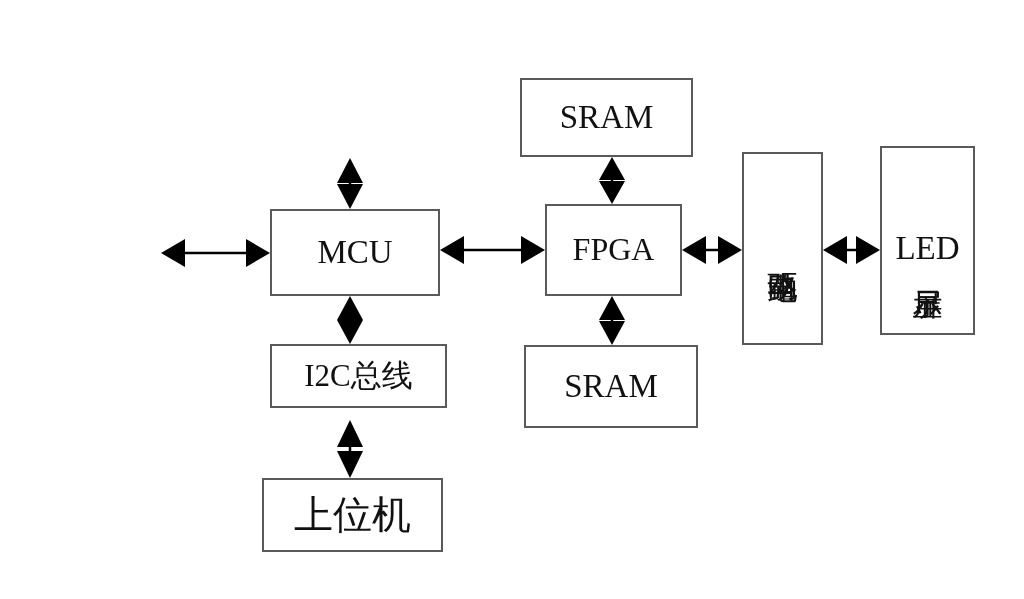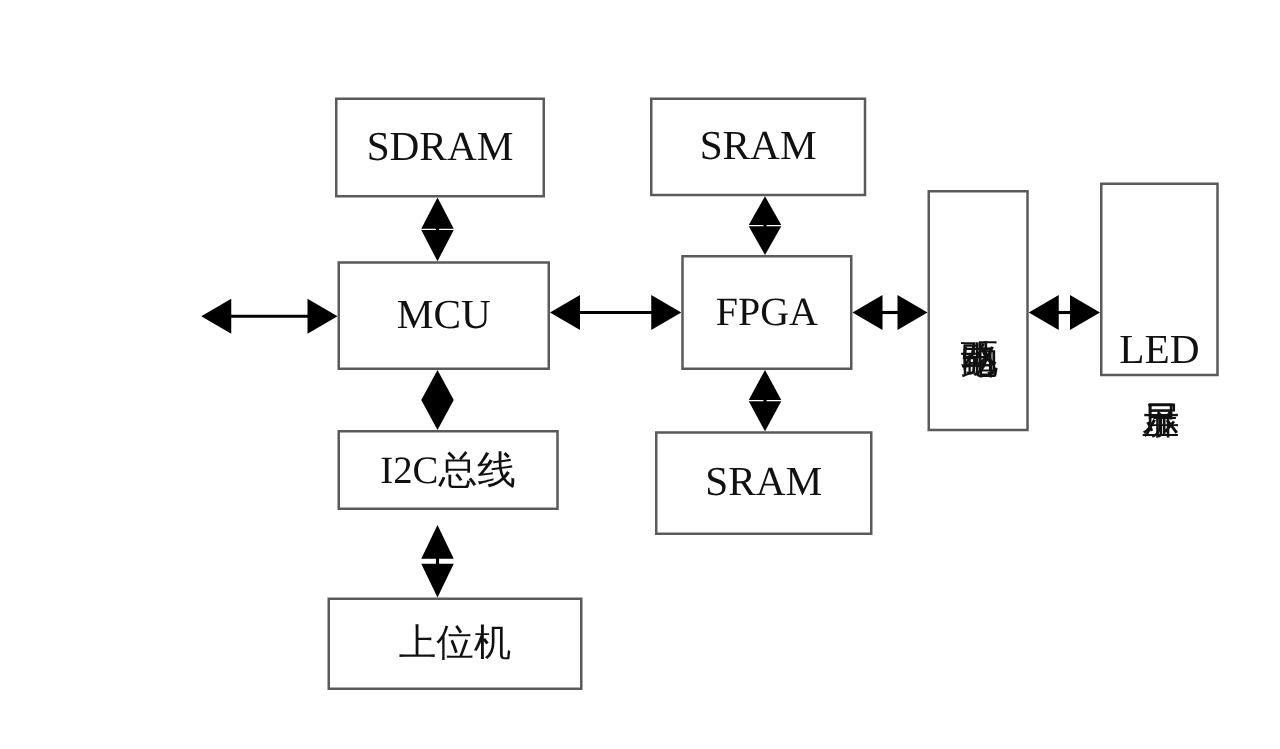--- a/index.html
+++ b/index.html
@@ -52,53 +52,50 @@
     display: block;
     overflow: visible;
   }
 </style>
 </head>
 <body>
 
 <div id="canvas">
 
 
-  <div class="node" style="left:268px; top:78px; width:168px; height:80px; font-size:33px;">
-    <span class="label">SDRAM</span>
-  </div>
 
   <div class="node" style="left:270px; top:209px; width:170px; height:87px; font-size:33px;">
     <span class="label">MCU</span>
   </div>
 
   <div class="node" style="left:270px; top:344px; width:177px; height:64px; font-size:31px;">
     <span class="label">I2C总线</span>
   </div>
 
-  <div class="node" style="left:262px; top:478px; width:204px; height:74px; font-size:30px;">
+  <div class="node" style="left:262px; top:478px; width:181px; height:74px; font-size:39px;">
     <span class="label">上位机</span>
   </div>
 
   <div class="node" style="left:520px; top:78px; width:173px; height:79px; font-size:33px;">
     <span class="label">SRAM</span>
   </div>
 
   <div class="node" style="left:545px; top:204px; width:137px; height:92px; font-size:32px;">
     <span class="label">FPGA</span>
   </div>
 
   <div class="node" style="left:524px; top:345px; width:174px; height:83px; font-size:33px;">
     <span class="label">SRAM</span>
   </div>
 
   <div class="node vert" style="left:742px; top:152px; width:81px; height:193px; font-size:30px;">
     <span class="label cjk-stack">驱动电路</span>
   </div>
 
-  <div class="node vert" style="left:880px; top:146px; width:95px; height:155px; font-size:30px; justify-content:flex-end; padding-top:18px;">
+  <div class="node vert" style="left:880px; top:146px; width:95px; height:189px; font-size:30px; justify-content:center; padding-top:18px;">
     <span class="label" style="font-size:33px; line-height:1;">LED</span>
     <span class="label cjk-stack" style="margin-top:2px;">显示屏</span>
   </div>
 
   <div class="arrow" style="left:161px; top:231px; width:109px; height:44px;">
     <svg width="109" height="44" viewBox="0 0 109 44" aria-hidden="true">
       <line x1="18" y1="22" x2="91" y2="22" stroke="#000000" stroke-width="2.5"></line>
       <polygon points="0,22 24,8 24,36" fill="#000000"></polygon>
       <polygon points="109,22 85,8 85,36" fill="#000000"></polygon>
     </svg>

